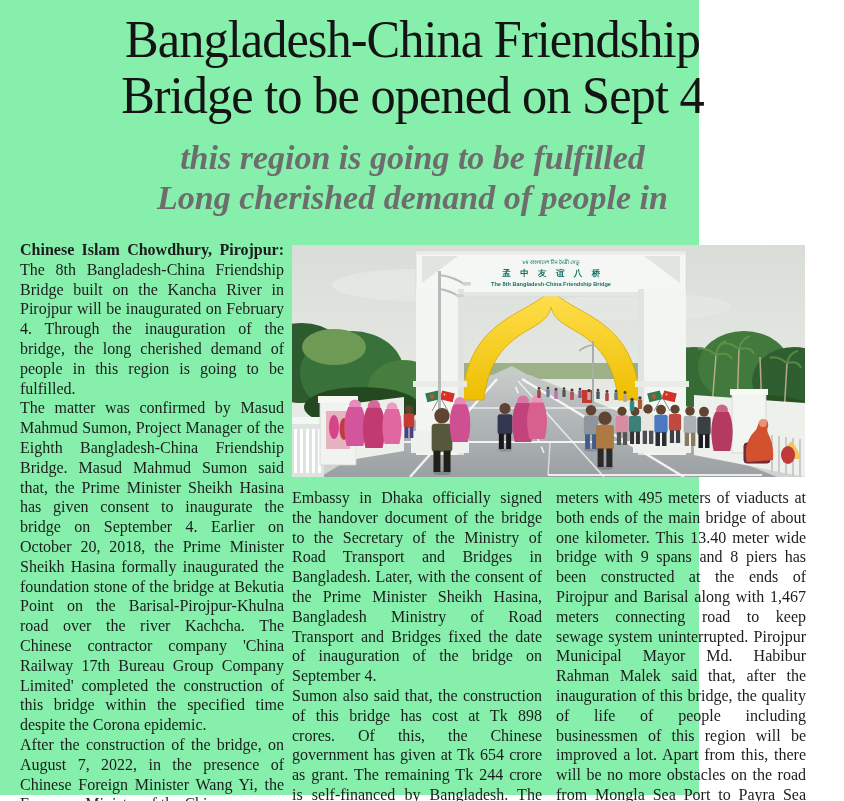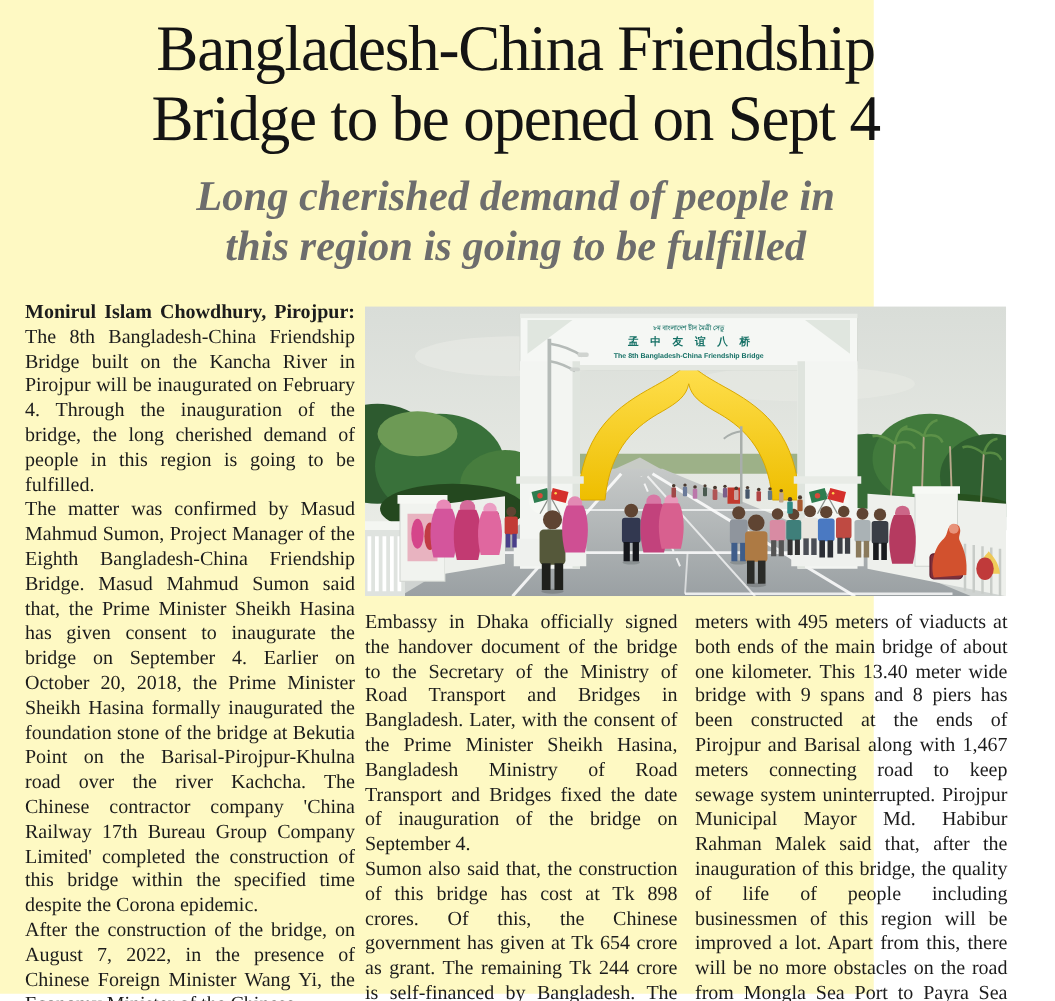--- a/index.html
+++ b/index.html
@@ -1,18 +1,18 @@
 <!DOCTYPE html>
 <html><head>
 <meta charset="utf-8">
 <style>
   html,body{margin:0;padding:0;background:#ffffff;}
   .stage{position:relative;width:844px;height:801px;background:#ffffff;overflow:hidden;
          font-family:"Liberation Serif", serif;}
-  .sheet{position:absolute;left:0;top:0;width:699px;height:795px;background:#fef9c3;}
+  .sheet{position:absolute;left:0;top:0;width:699px;height:795px;background:#86efac;}
   
   .headline{position:absolute;left:0;top:12px;width:825px;text-align:center;color:#141414;}
   .headline .hl-line{font-size:52px;line-height:56px;font-weight:normal;letter-spacing:-1px;
                      transform:scaleX(0.97);transform-origin:50% 0;white-space:nowrap;}
   .subhead{position:absolute;left:0;top:138px;width:825px;text-align:center;color:#6d6d6d;}
   .subhead .sh-line{font-size:34px;line-height:40px;font-style:italic;font-weight:bold;white-space:nowrap;}
   
   .col{position:absolute;font-size:16px;line-height:19.8px;color:#1c1c1c;text-align:justify;}
   .col p{margin:0;}
   .col .byline{font-weight:bold;}
@@ -34,26 +34,26 @@
 
 <div class="stage">
   <div class="sheet">
 
     <div class="headline">
       <div class="hl-line">Bangladesh-China Friendship</div>
       <div class="hl-line">Bridge to be opened on Sept 4</div>
     </div>
 
     <div class="subhead">
+      <div class="sh-line">this region is going to be fulfilled</div>
       <div class="sh-line">Long cherished demand of people in</div>
-      <div class="sh-line">this region is going to be fulfilled</div>
     </div>
 
     <div class="col col1">
-      <p><span class="byline">Monirul Islam Chowdhury, Pirojpur:</span> <span>The 8th Bangladesh-China Friendship Bridge built on the Kancha River in Pirojpur will be inaugurated on February 4. Through the inauguration of the bridge, the long cherished demand of people in this region is going to be fulfilled.</span></p>
+      <p><span class="byline">Chinese Islam Chowdhury, Pirojpur:</span> <span>The 8th Bangladesh-China Friendship Bridge built on the Kancha River in Pirojpur will be inaugurated on February 4. Through the inauguration of the bridge, the long cherished demand of people in this region is going to be fulfilled.</span></p>
       <p>The matter was confirmed by Masud Mahmud Sumon, Project Manager of the Eighth Bangladesh-China Friendship Bridge. Masud Mahmud Sumon said that, the Prime Minister Sheikh Hasina has given consent to inaugurate the bridge on September 4. Earlier on October 20, 2018, the Prime Minister Sheikh Hasina formally inaugurated the foundation stone of the bridge at Bekutia Point on the Barisal-Pirojpur-Khulna road over the river Kachcha. The Chinese contractor company 'China Railway 17th Bureau Group Company Limited' completed the construction of this bridge within the specified time despite the Corona epidemic.</p>
       <p>After the construction of the bridge, on August 7, 2022, in the presence of Chinese Foreign Minister Wang Yi, the Economy Minister of the Chinese</p>
     </div>
 
     <div class="photo">
       <svg width="513" height="232" viewBox="0 0 513 232" xmlns="http://www.w3.org/2000/svg">
         <defs>
           <linearGradient id="skyG" x1="0" y1="0" x2="0" y2="1">
             <stop offset="0" stop-color="#d9ddd8"></stop>
               <stop offset="1" stop-color="#eef0ea"></stop>

